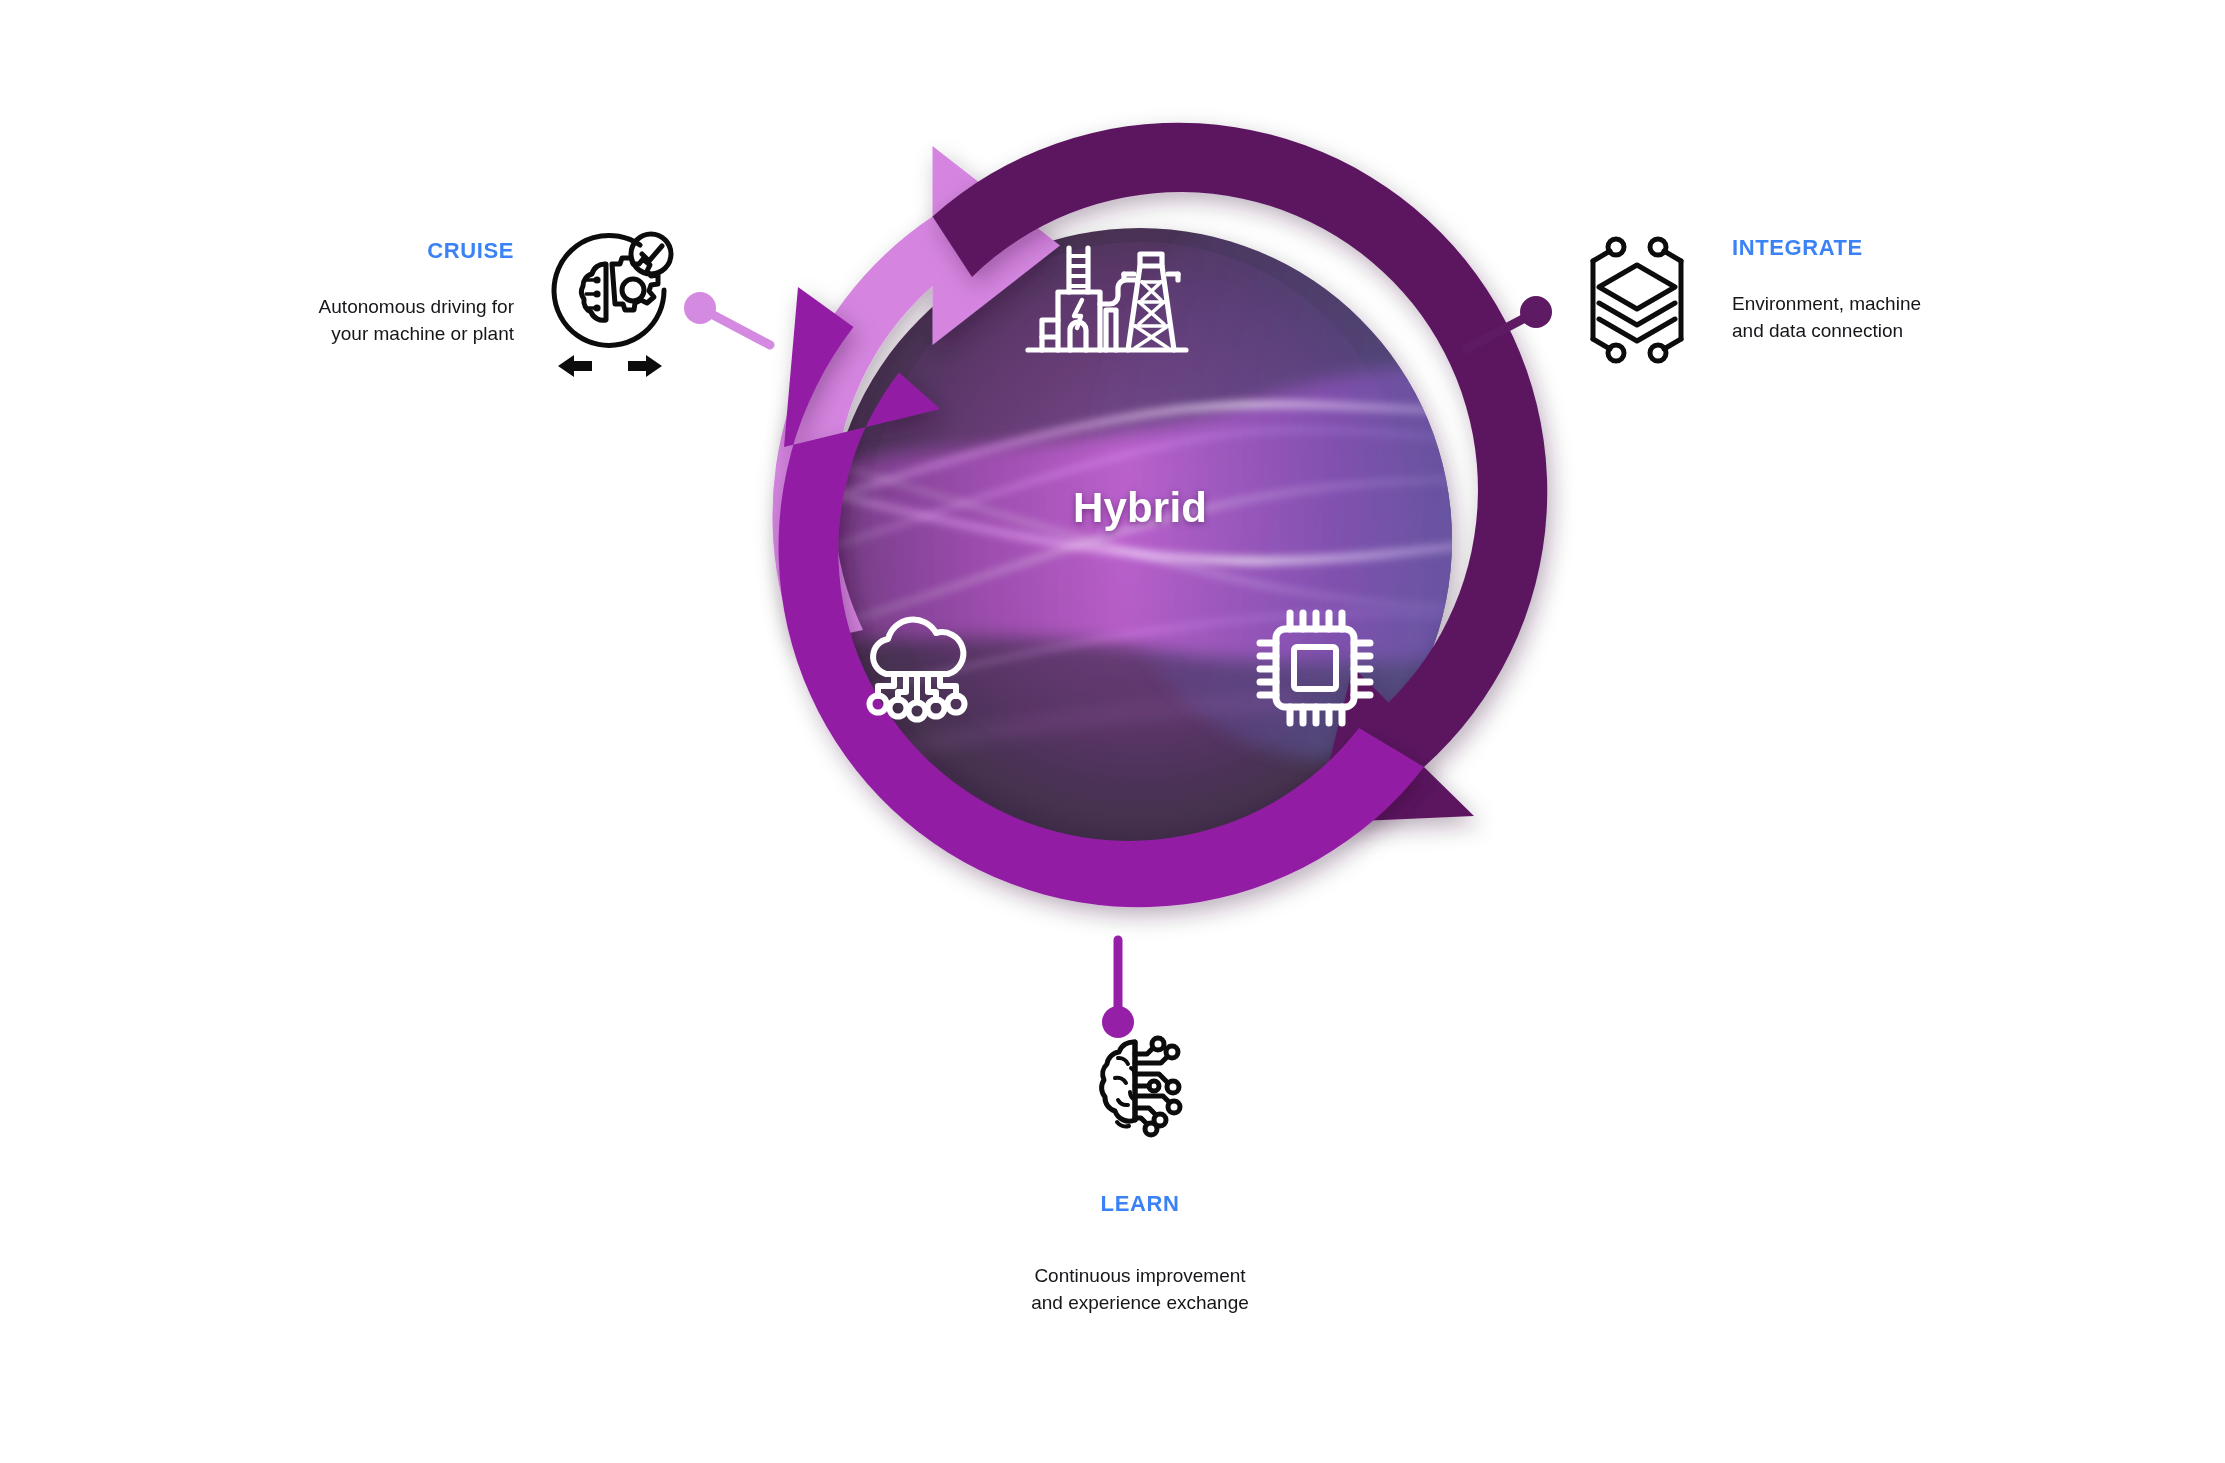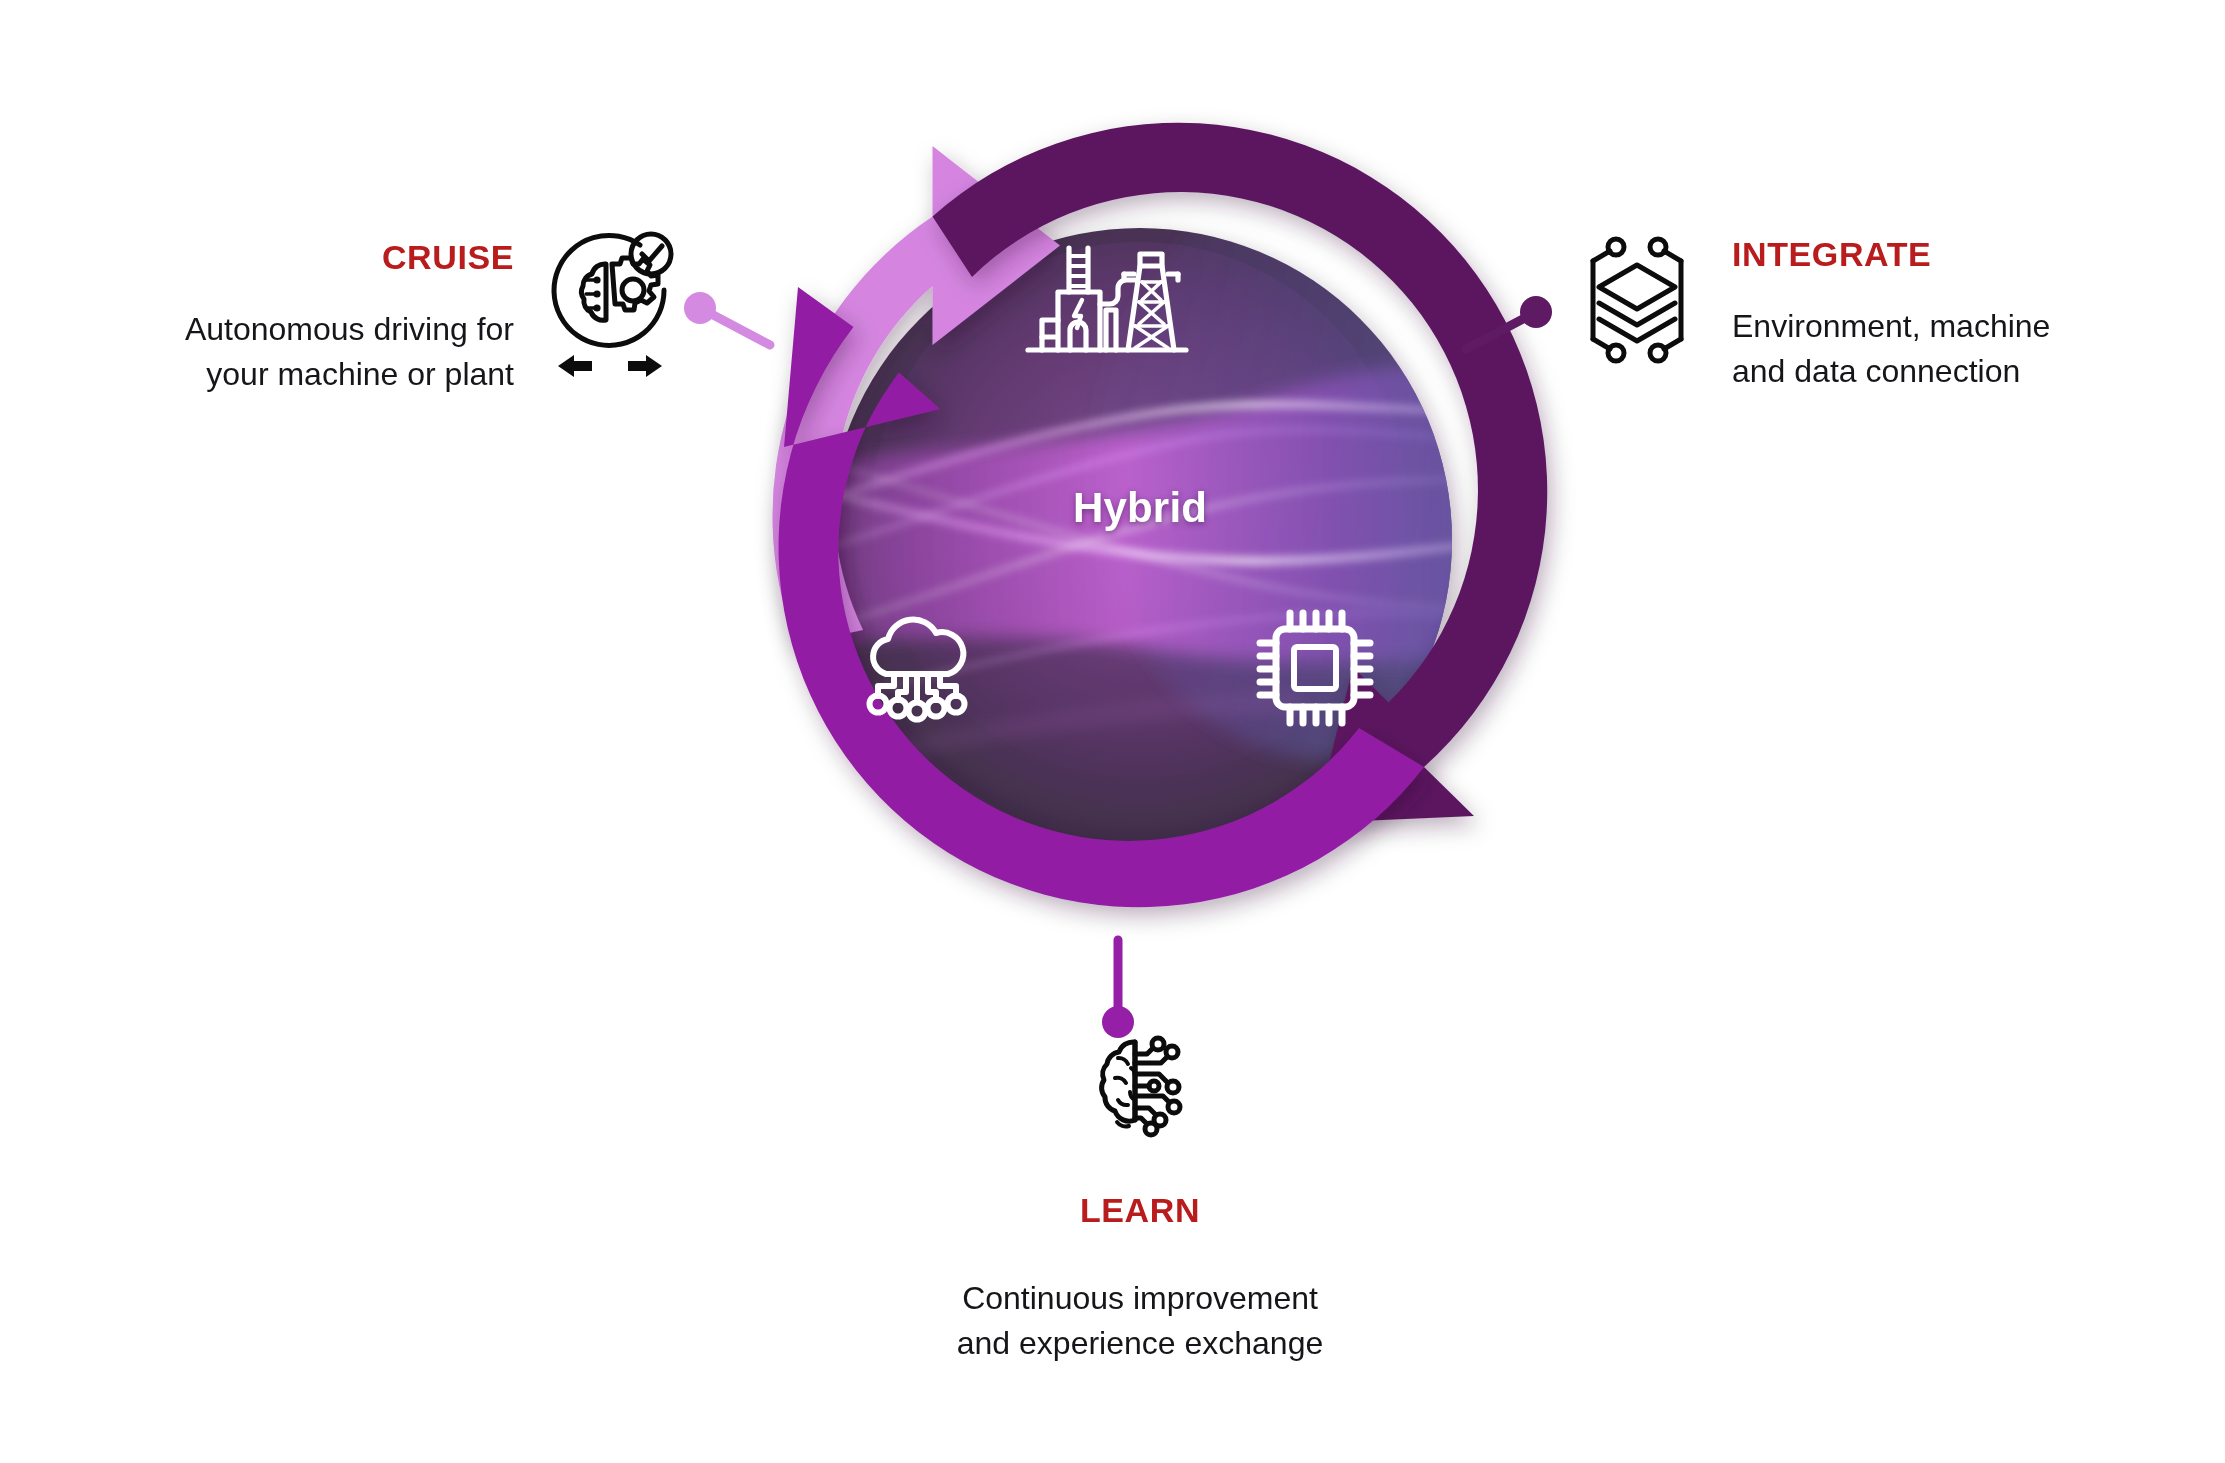--- a/index.html
+++ b/index.html
@@ -48,28 +48,28 @@
 
   
   .inner-icon { position: absolute; }
   #icon-factory  { left: 1022px; top: 232px;  width: 170px; height: 125px; }
   #icon-cloud    { left: 852px;  top: 612px;  width: 130px; height: 115px; }
   #icon-chip     { left: 1250px; top: 603px;  width: 130px; height: 130px; }
 
   
   .callout { position: absolute; }
   .callout-title {
-    font-size: 34px;
+    font-size: 22px;
     font-weight: bold;
     letter-spacing: 0.6px;
-    color: #b91c1c;
+    color: #3b82f6;
     white-space: nowrap;
   }
   .callout-desc {
-    font-size: 32px;
+    font-size: 19px;
     font-weight: normal;
     line-height: 1.42;
     color: #16161a;
     white-space: pre-line;
   }
 
   
   #callout-cruise { left: 120px; top: 228px; width: 560px; }
   #callout-cruise .row { display: flex; align-items: flex-start; justify-content: flex-end; }
   #callout-cruise .texts { text-align: right; padding-right: 26px; padding-top: 10px; }

